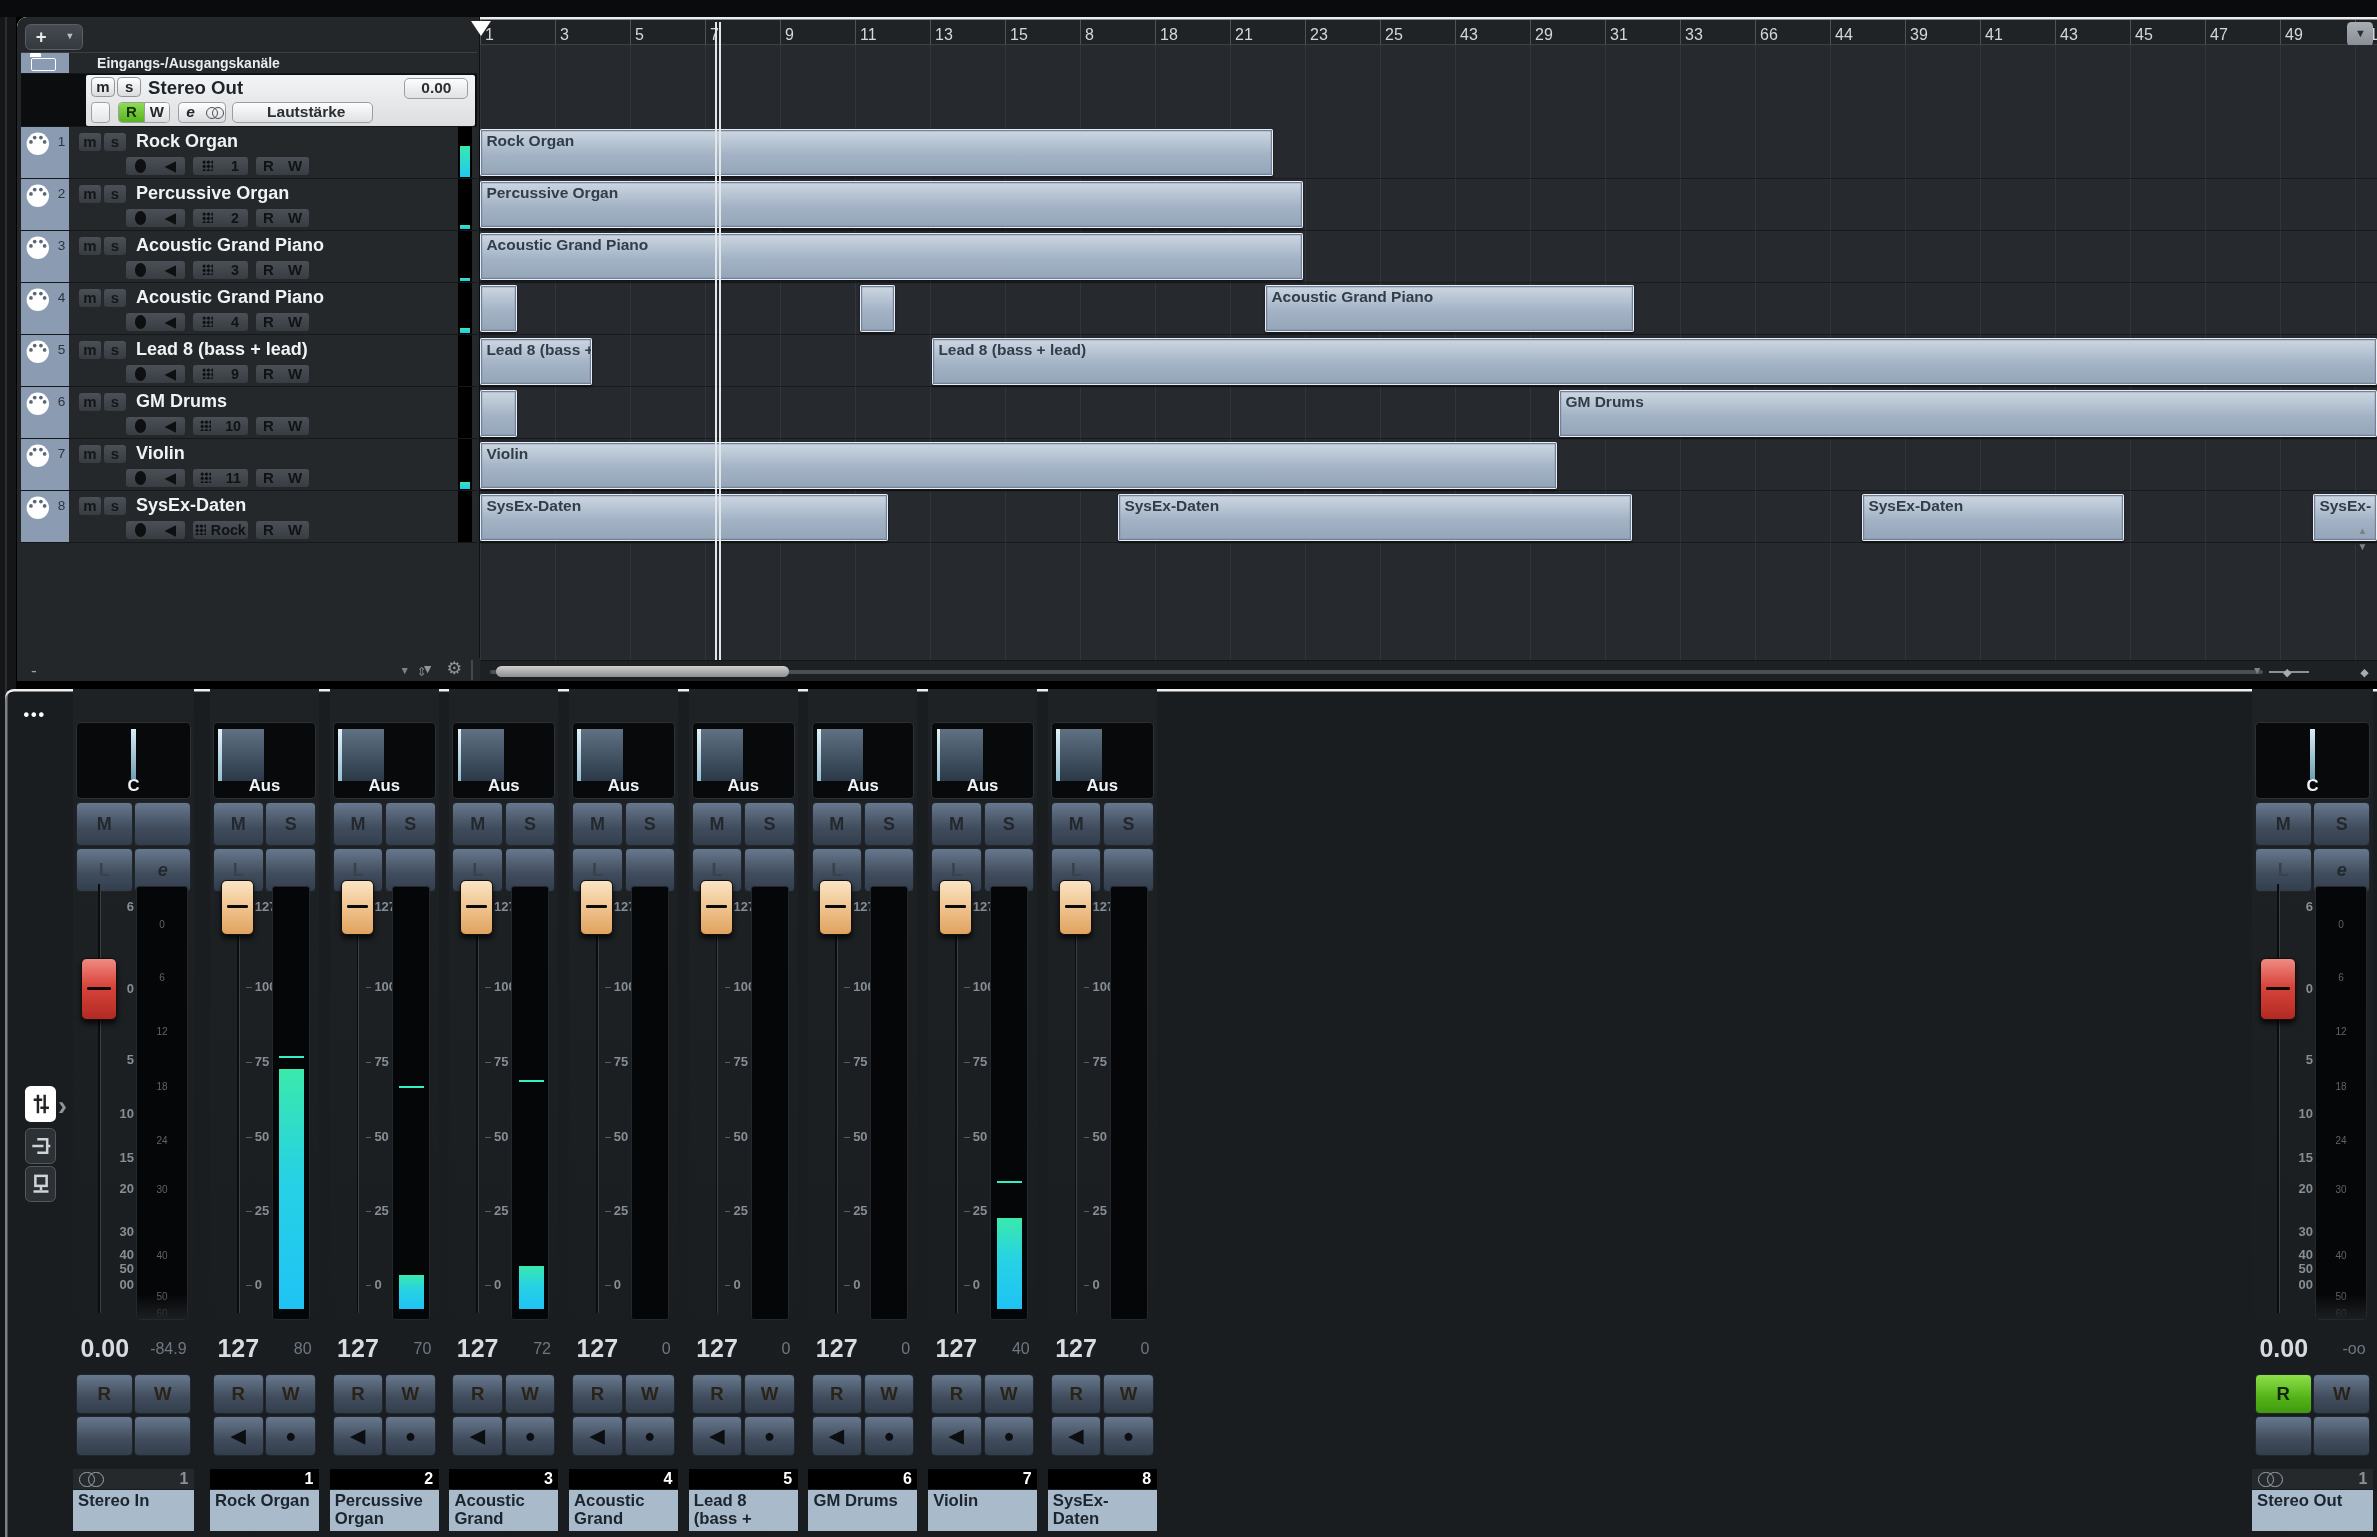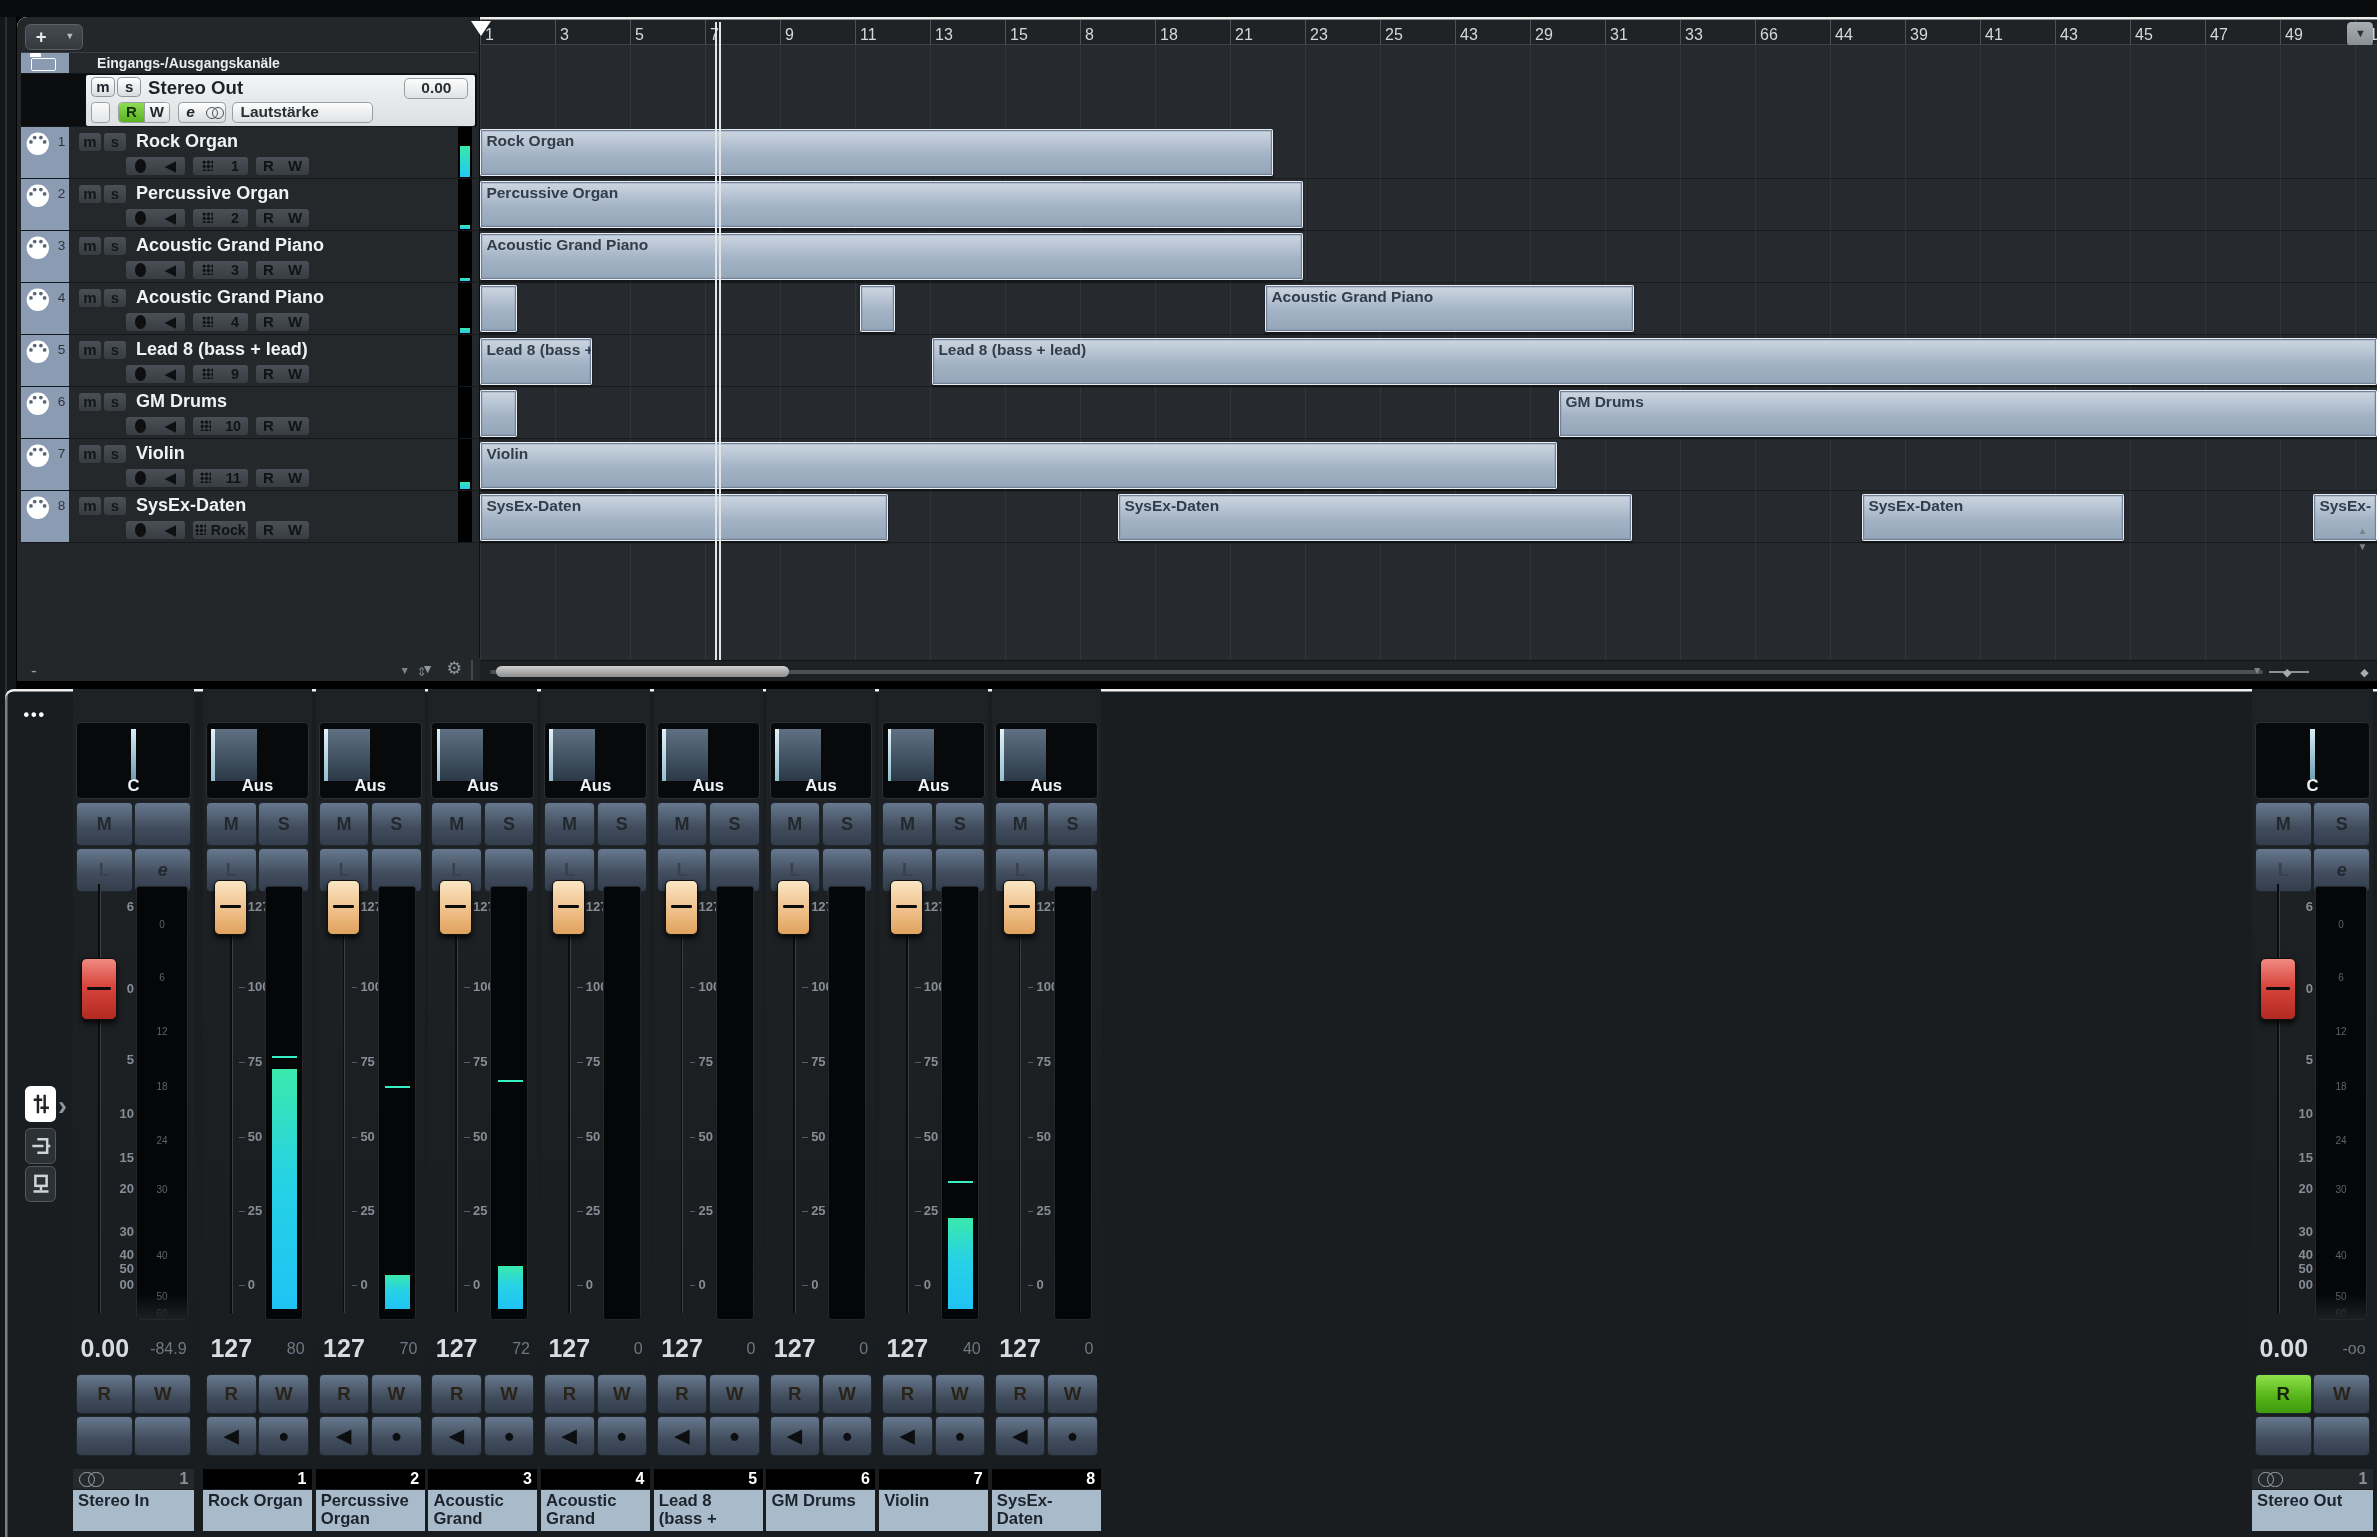--- a/index.html
+++ b/index.html
@@ -41,21 +41,21 @@
   .master-chk{position:absolute;left:0;top:0;width:18.6px;height:21px;background:linear-gradient(#fbfbfb,#e3e5e7);border:1.2px solid #9aa0a6;border-radius:3.7px;}
   .master-rw{position:absolute;left:27px;top:0;width:52px;height:21px;border:1.2px solid #989ea4;border-radius:4.3px;overflow:hidden;display:flex;}
   .master-rw .r{flex:1;background:linear-gradient(#8edc52,#58b321);color:#15300a;font-size:15px;font-weight:bold;text-align:center;line-height:18.6px;}
   .master-rw .w{flex:1;background:linear-gradient(#ffffff,#dadcde);color:#23272c;font-size:15px;font-weight:bold;text-align:center;line-height:18.6px;border-left:1.2px solid #989ea4;}
   .master-ei{position:absolute;left:87px;top:0;width:48px;height:21px;background:linear-gradient(#ffffff,#dadcde);border:1.2px solid #989ea4;border-radius:4.3px;display:flex;}
   .master-ei .e{flex:1;font-size:15.5px;font-weight:bold;color:#23272c;text-align:center;line-height:18.6px;font-style:italic;}
   .linkico{flex:1;position:relative;}
   .linkico:before,.linkico:after{content:"";position:absolute;top:4.3px;width:10px;height:10px;border:1.9px solid #4a5056;border-radius:50%;}
   .linkico:before{left:3.7px;} .linkico:after{left:10px;}
   .master-param{position:absolute;left:141px;top:0;width:141px;height:21px;background:linear-gradient(#fdfdfd,#dfe1e3);
-    border:1.2px solid #989ea4;border-radius:5px;font-size:15.5px;font-weight:bold;color:#2a2f34;padding-left:7.4px;line-height:18.6px;}
+    border:1.2px solid #989ea4;border-radius:5px;font-size:15.5px;font-weight:bold;color:#2a2f34;padding-left:7.4px;line-height:18.6px;text-align:center;}
 
   .rows{position:absolute;left:3.7px;top:110px;width:456px;}
   .trow{position:relative;width:100%;height:52px;background:#24282b;border-bottom:1.2px solid #15181a;}
   .tl-left{position:absolute;left:0;top:0;width:48px;height:100%;background:#8b9cb2;}
   .din{position:absolute;left:5px;top:5px;width:23.6px;height:23.6px;}
   .din circle{fill:#fff;} .din .p{fill:#5a6876;}
   .tl-num{position:absolute;right:3.7px;top:6.2px;font-size:13.6px;color:#2e3540;}
   .sbtn{position:absolute;height:20px;background:linear-gradient(#4a5056,#383d42);border:0.6px solid #24282c;border-radius:3.7px;
     color:#14171a;font-weight:bold;text-align:center;}
   .trow .bm{left:57px;top:5px;width:23.6px;font-size:15px;line-height:18.6px;}
@@ -123,21 +123,21 @@
     border-radius:8.7px 0 0 0;box-shadow:inset 0 2.5px 0 #efefef,inset 2.5px 0 0 #7c8084;overflow:hidden;}
   .mx-dots{position:absolute;left:18.6px;top:17.4px;font-size:16px;font-weight:bold;color:#fff;letter-spacing:1.9px;}
   .railbtn{position:absolute;left:20px;width:31px;height:36px;border-radius:5.6px;}
   .railbtn.active{background:#fff;}
   .railbtn.dark{background:#2c3135;border:1.2px solid #55595d;}
   .railbtn svg{position:absolute;left:50%;top:50%;transform:translate(-50%,-50%);}
   .rail-chev{position:absolute;left:53px;font-size:27px;font-weight:bold;color:#8f969c;}
 
   .strip{position:absolute;top:0;height:848px;background:linear-gradient(#1f2225,#191c1f);}
   .strips-row{position:absolute;left:198px;top:0;height:848px;display:flex;gap:3.7px;}
-  .strips-row .strip{position:relative;width:109px;flex:0 0 109px;}
+  .strips-row .strip{position:relative;width:109px;flex:0 0 109px;margin-left:7px;}
   .strip-audio{width:121px;}
 
   .pan{position:absolute;left:3.1px;right:3.1px;top:33px;height:77px;background:#08090a;border:0.6px solid #2c3135;border-radius:4.3px;}
   .pan-edge{position:absolute;left:4.3px;top:5.6px;height:52px;width:3.7px;background:linear-gradient(#e2f1f8,#95c0d2);}
   .pan-fill{position:absolute;left:8px;top:5.6px;height:52px;width:42%;background:linear-gradient(#5f7183,#2b3947);}
   .pan-cline{position:absolute;left:50%;margin-left:-2.5px;top:6.2px;height:50px;width:5px;background:linear-gradient(#daedf6,#6f9fb4);}
   .pan-label{position:absolute;left:0;right:0;bottom:1.9px;text-align:center;font-size:16.7px;font-weight:bold;color:#eef3f7;}
 
   .btnrow{position:absolute;left:3.1px;right:3.1px;height:44px;display:flex;gap:1.9px;}
   .btnrow .cell{flex:1;background:linear-gradient(#67788e,#404c5c 60%,#333e4d);border:0.6px solid #20262e;border-radius:4.3px;

